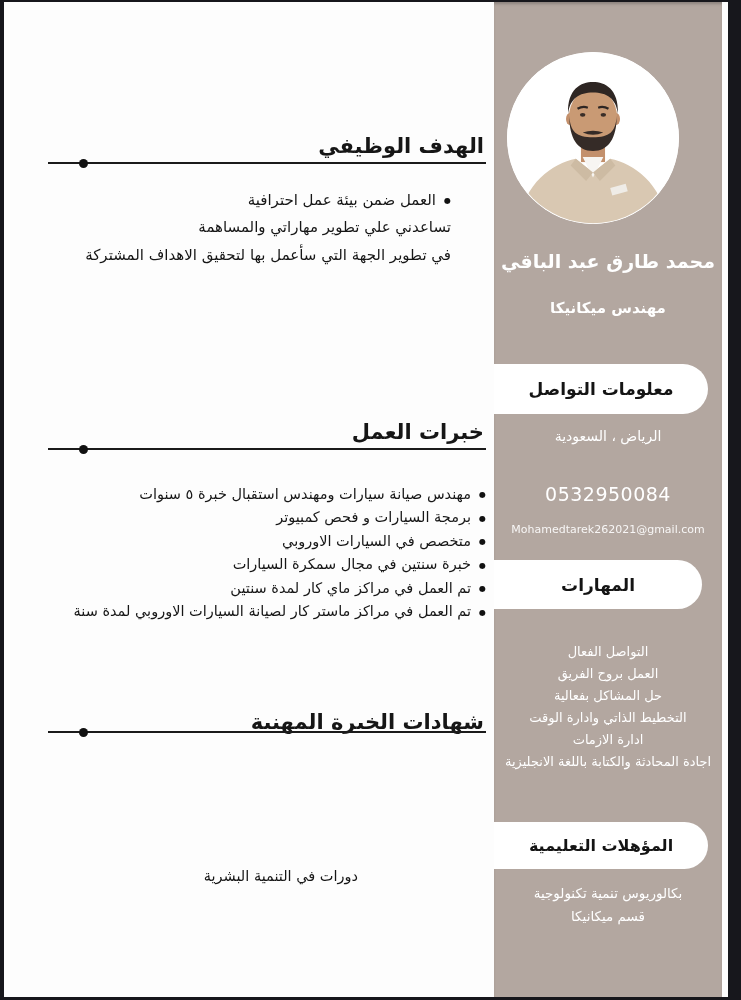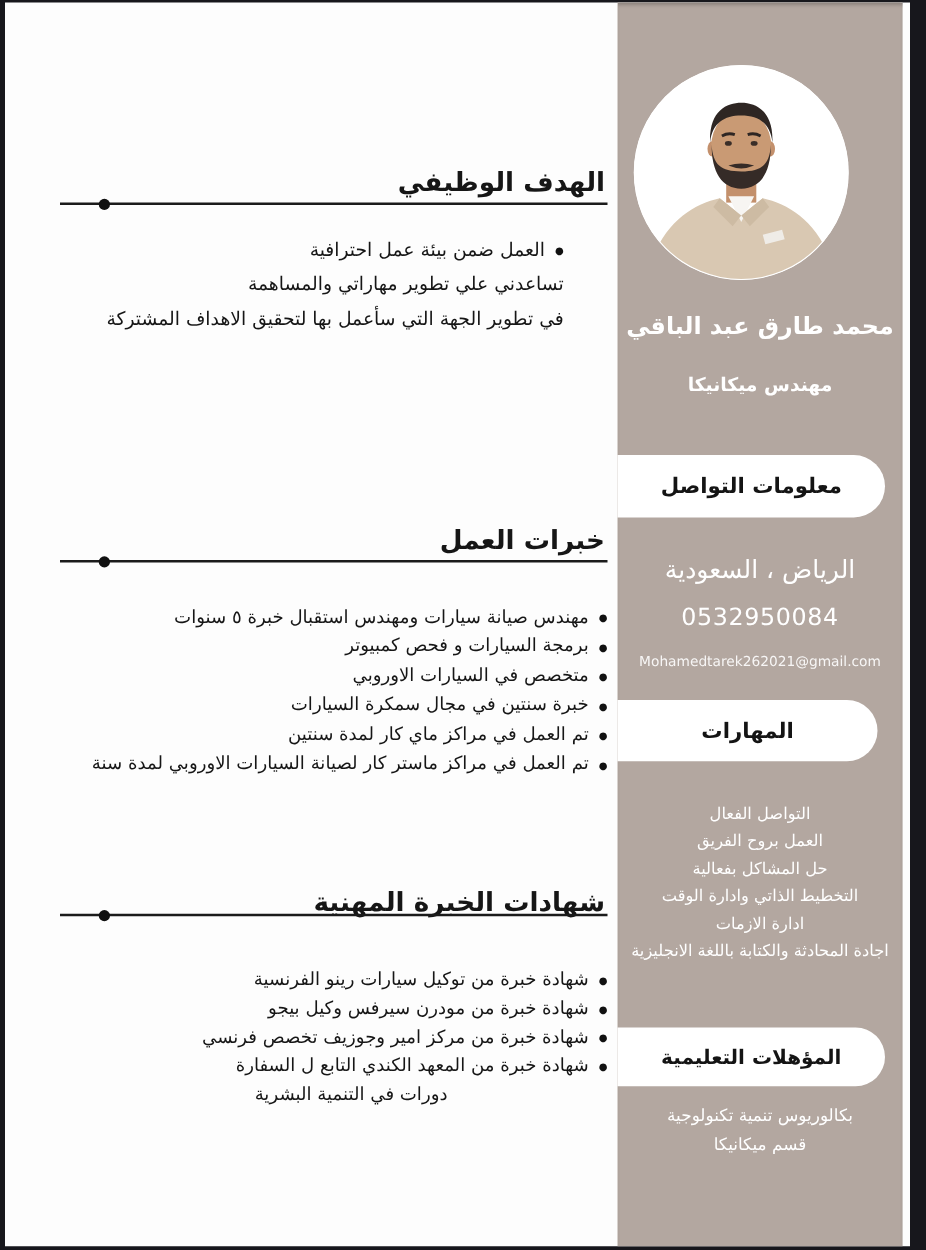--- a/index.html
+++ b/index.html
@@ -55,21 +55,21 @@
     position:absolute;right:14px;left:auto;height:50px;width:214px;
     background:var(--pill-bg,#ffffff);border-radius:0 25px 25px 0;
     display:flex;align-items:center;justify-content:center;
     color:#141414;font-weight:bold;box-sizing:border-box;
   }
   
   .pill{left:0;right:auto;border-radius:0 25px 25px 0;direction:rtl;}
   .pill-contact{top:362px;font-size:17px;}
   .pill-skills{top:558px;height:49px;font-size:17px;width:208px;}
   .pill-edu{top:820px;height:47px;font-size:16px;}
-  .c-loc{position:absolute;top:441px;width:100%;text-align:center;font-size:20px;}
+  .c-loc{position:absolute;top:426px;width:100%;text-align:center;font-size:14px;}
   .c-phone{position:absolute;top:481px;width:100%;text-align:center;font-size:19px;letter-spacing:.5px;direction:ltr;}
   .c-email{position:absolute;top:521px;width:100%;text-align:center;font-size:11px;direction:ltr;color:rgba(255,255,255,.9);}
   .skills{position:absolute;top:638px;width:100%;margin:0;padding:0;list-style:none;text-align:center;}
   .skills li{height:22px;display:flex;align-items:center;justify-content:center;font-size:13px;}
   .edu{position:absolute;top:879px;width:100%;}
   .edu div{height:23px;display:flex;align-items:center;justify-content:center;font-size:13.5px;}
 </style>
 </head>
 <body>
 
@@ -98,26 +98,20 @@
         <li class="bullet-item">متخصص في السيارات الاوروبي</li>
         <li class="bullet-item">خبرة سنتين في مجال سمكرة السيارات</li>
         <li class="bullet-item">تم العمل في مراكز ماي كار لمدة سنتين</li>
         <li class="bullet-item">تم العمل في مراكز ماستر كار لصيانة السيارات الاوروبي لمدة سنة</li>
       </ul>
 
       <h2 class="sec-h" style="top:690px">شهادات الخبرة المهنية</h2>
       <div class="rule" style="top:729px">
         <span class="dot"></span>
       </div>
-      <ul class="blist cert" style="top:770px">
-        <li class="bullet-item">شهادة خبرة من توكيل سيارات رينو الفرنسية</li>
-        <li class="bullet-item">شهادة خبرة من مودرن سيرفس وكيل بيجو</li>
-        <li class="bullet-item">شهادة خبرة من مركز امير وجوزيف تخصص فرنسي</li>
-        <li class="bullet-item">شهادة خبرة من المعهد الكندي التابع ل السفارة</li>
-      </ul>
       <div class="cont-line" style="top:862px">دورات في التنمية البشرية</div>
     </div>
 
     <aside class="sidebar">
 
       <div class="photo">
         <svg viewBox="0 0 100 100">
           <defs>
               <clipPath id="avclip">
                 <circle cx="50" cy="50" r="49.5"></circle>

